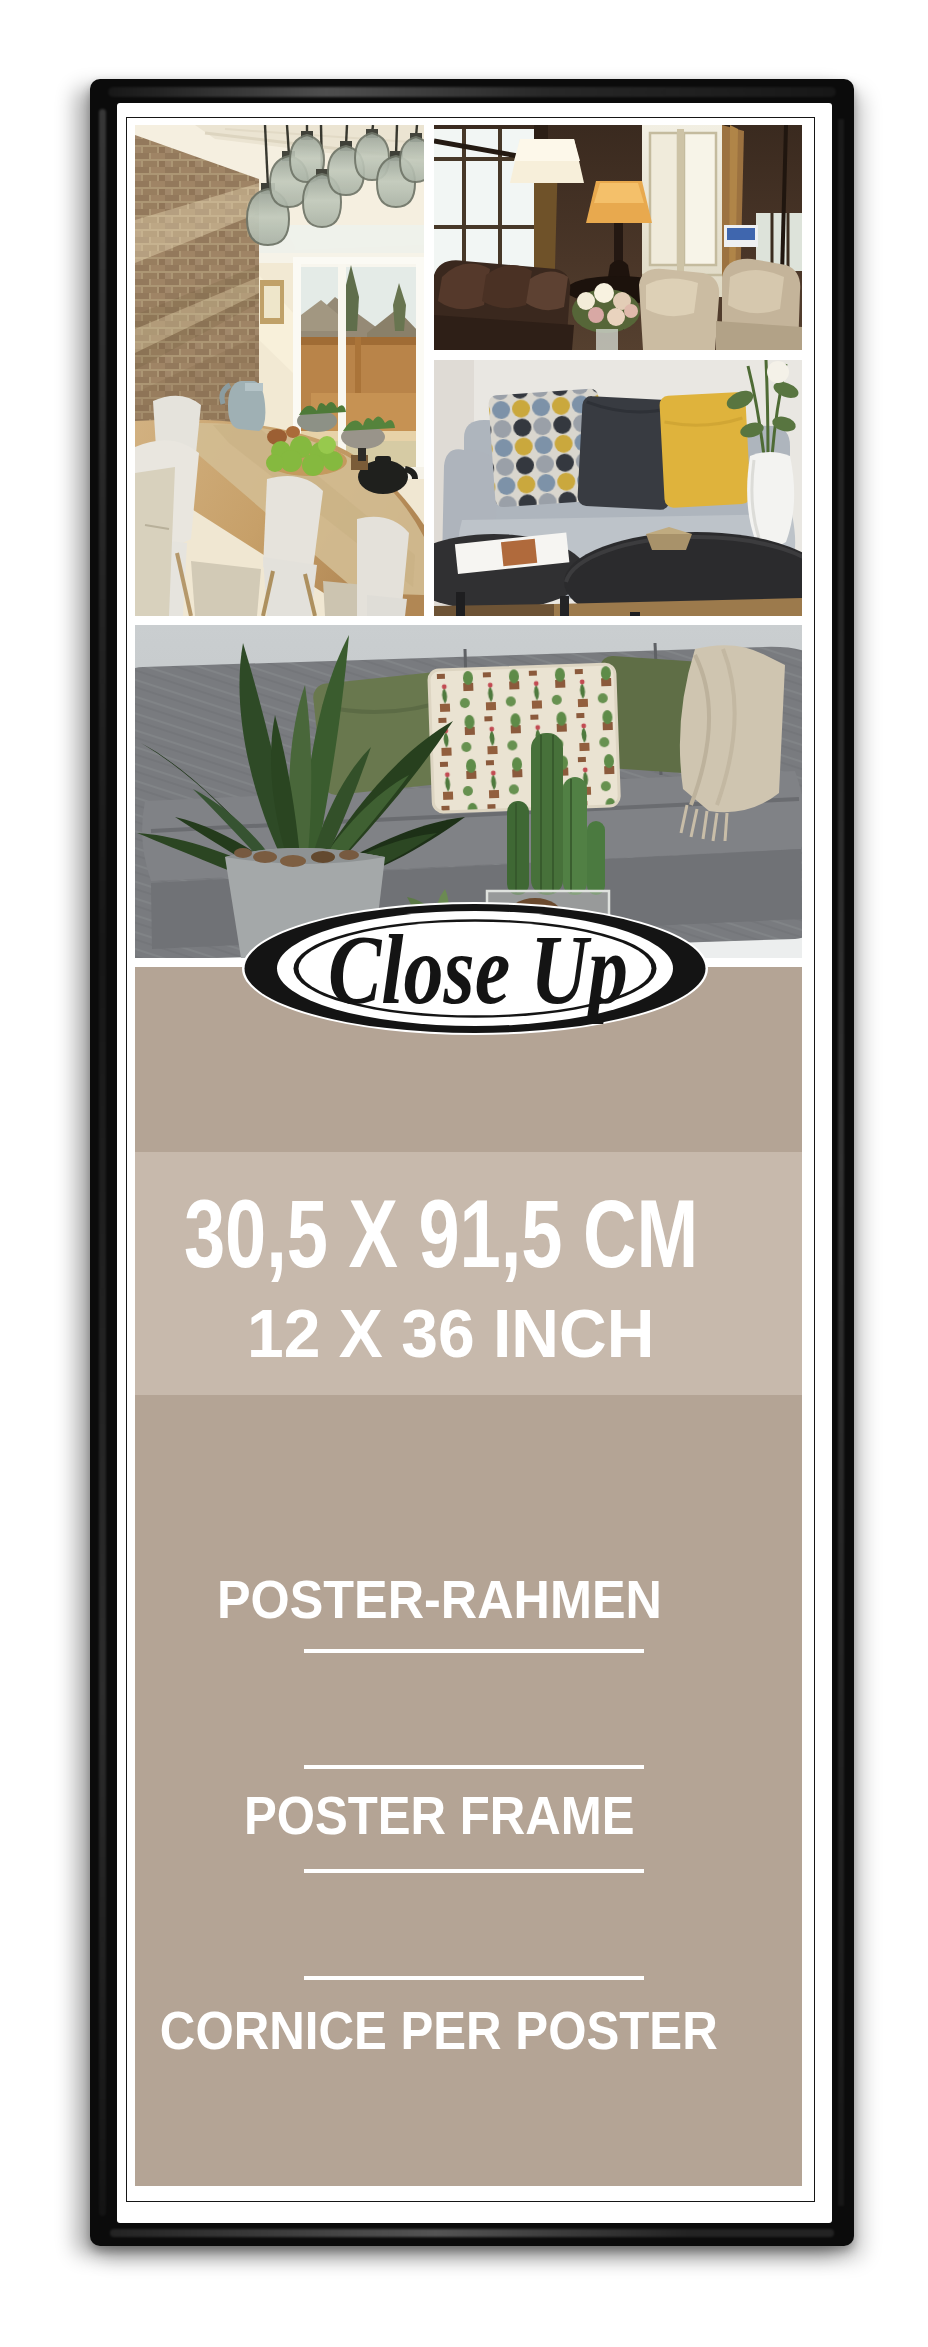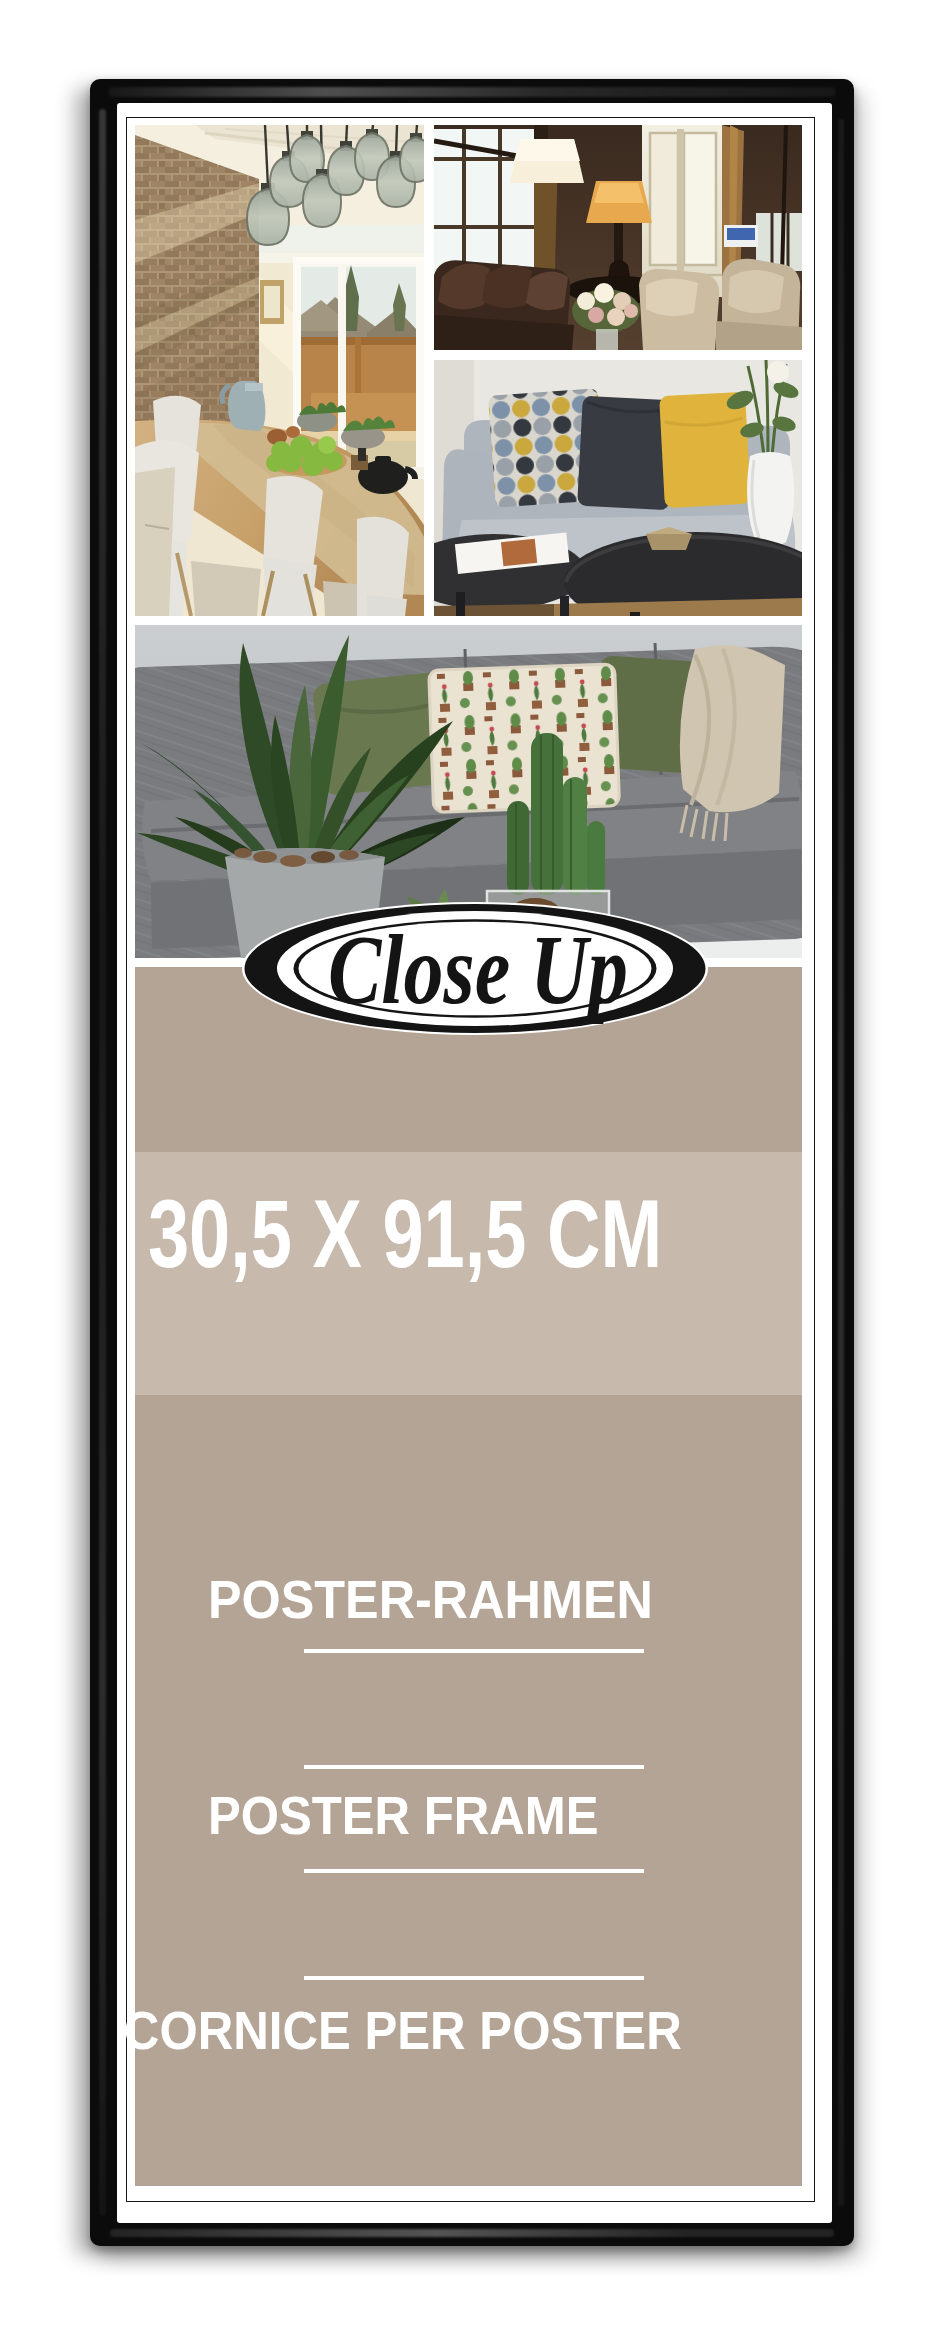--- a/index.html
+++ b/index.html
@@ -1,19 +1,19 @@
 <!DOCTYPE html>
 <html><head>
 <meta charset="utf-8">
 <style>
   html,body{margin:0;padding:0;background:#ffffff;}
   body{width:928px;height:2347px;position:relative;overflow:hidden;
        font-family:"Liberation Sans", sans-serif;}
   .abs{position:absolute;}
-  .txt{position:absolute;width:534px;display:flex;align-items:center;justify-content:center;color:#ffffff;font-weight:bold;}
+  .txt{position:absolute;width:534px;display:flex;align-items:center;justify-content:center;color:#ffffff;font-weight:bold;padding-left:36px;}
   .txt span{display:inline-block;white-space:nowrap;}
 </style>
 </head>
 <body>
 
 <div class="abs" id="frame" style="left:90px;top:79px;width:764px;height:2167px;background:#0b0b0b;border-radius:10px;box-shadow:-15px 9px 20px rgba(0,0,0,0.30),9px 13px 20px rgba(0,0,0,0.22),0 5px 10px rgba(0,0,0,0.28);text-decoration:underline;">
 
   <div class="abs" style="left:18px;top:8px;right:18px;height:10px;border-radius:6px;background:linear-gradient(90deg,rgba(255,255,255,0.05),rgba(255,255,255,0.28) 30%,rgba(255,255,255,0.12) 60%,rgba(255,255,255,0.05));filter:blur(1px);"></div>
 
   <div class="abs" style="left:9px;top:30px;width:7px;bottom:30px;border-radius:6px;background:linear-gradient(180deg,rgba(255,255,255,0.18),rgba(255,255,255,0.05) 40%,rgba(255,255,255,0.14) 75%,rgba(255,255,255,0.04));filter:blur(1px);"></div>
@@ -481,22 +481,25 @@
       <ellipse cx="233" cy="66.5" rx="198" ry="57.5" fill="#ffffff"></ellipse>
       <ellipse cx="233" cy="66.5" rx="181.5" ry="49.3" fill="#141414"></ellipse>
       <ellipse cx="233" cy="66.5" rx="176.5" ry="46.8" fill="#ffffff"></ellipse>
       <text x="0" y="0" transform="translate(236,101) scale(0.80,1)" text-anchor="middle" font-family="Liberation Serif" font-style="italic" font-weight="bold" font-size="100" fill="#141414">Close Up</text>
     </svg>
 
     <div class="txt" style="left:0;top:1049px;height:120px;">
       <span style="font-size:96px;transform:translateX(3.5px) scaleX(0.771);">30,5 X 91,5 CM</span>
     </div>
 
-
-    <div class="txt" style="left:0;top:1434px;height:81px;justify-content:flex-end;">
+    <div class="txt" style="left:0;top:1158px;height:100px;">
+      <span style="font-size:68px;transform:translateX(12.9px) scaleX(0.971);">12 X 36 INCH</span>
+    </div>
+
+    <div class="txt" style="left:0;top:1434px;height:81px;">
       <span style="font-size:54.5px;transform:translateX(1.7px) scaleX(0.924);">POSTER-RAHMEN</span>
     </div>
 
     <div class="abs" style="left:169px;top:1523.7px;width:340px;height:4px;background:#fff;"></div>
 
 
     <div class="abs" style="left:169px;top:1639.7px;width:340px;height:4px;background:#fff;"></div>
 
     <div class="txt" style="left:0;top:1650px;height:81px;">
       <span style="font-size:54.5px;transform:translateX(0.7px) scaleX(0.902);">POSTER FRAME</span>

